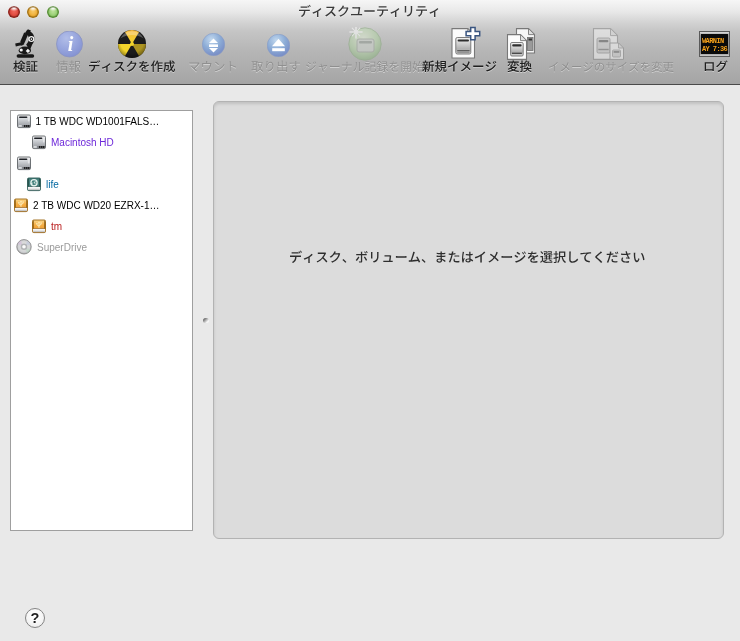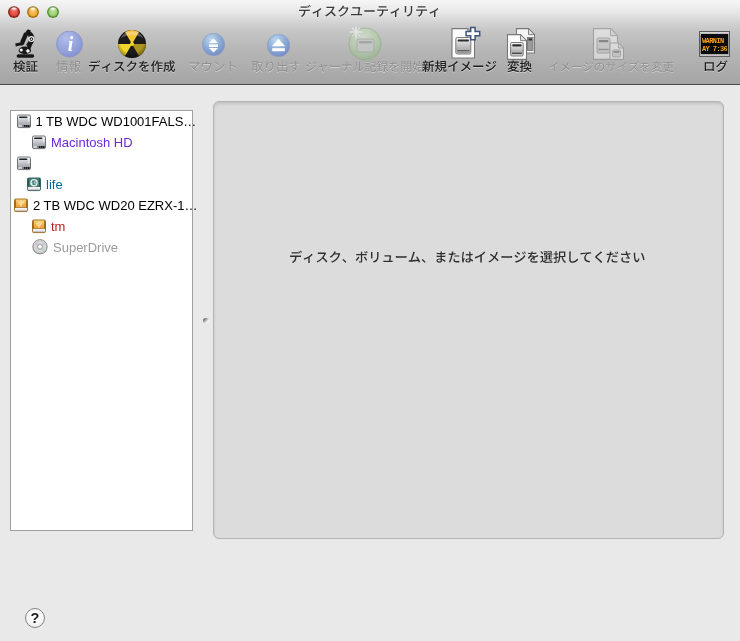--- a/index.html
+++ b/index.html
@@ -3,21 +3,21 @@
 html,body{margin:0;padding:0}
 body{width:740px;height:641px;position:relative;overflow:hidden;
  font-family:"Liberation Sans",sans-serif;background:#e9e9e9}
 .tb{position:absolute;left:0;top:0;width:740px;height:85px;
  background:linear-gradient(#f6f6f6 0%,#e8e8e8 14%,#d4d4d4 26%,#c5c5c5 37%,#b6b6b6 60%,#acacac 84%,#a4a4a4 100%);
  border-bottom:1px solid #4a4a4a;box-sizing:border-box}
 .abs{position:absolute}
 .light{position:absolute;top:5.5px;width:12px;height:12px;border-radius:50%}
 .sidebar{position:absolute;left:10px;top:110px;width:183px;height:421px;
  background:#fff;border:1px solid #9f9f9f;box-sizing:border-box}
-.row{position:absolute;left:0;width:181px;height:21px;display:flex;align-items:center;font-size:13px;color:#000}
+.row{position:absolute;left:0;width:181px;height:21px;display:flex;align-items:center;font-size:10px;color:#000}
 .row svg{flex:0 0 auto}
 .row .t{margin-left:5px;white-space:nowrap}
 .panel{position:absolute;left:213px;top:101px;width:511px;height:438px;background:#dcdcdc;
  border:1px solid #b3b3b3;border-radius:6px;box-sizing:border-box;
  box-shadow:inset 0 2px 3px rgba(0,0,0,0.12)}
 .help{position:absolute;left:25px;top:608px;width:20px;height:20px;border-radius:50%;
  background:radial-gradient(circle at 50% 35%,#ffffff 0%,#f4f4f4 60%,#e4e4e4 100%);
  border:1.5px solid #848484;box-sizing:border-box;
  display:flex;align-items:center;justify-content:center;
  font-size:14.5px;font-weight:bold;color:#1d1d1d}
@@ -310,21 +310,21 @@
         <line x1="7" y1="3.6" x2="7" y2="8.8"></line>
         <path d="M4.9,4.6 L4.9,5.8 L7,7.2"></path>
         <path d="M9.1,4.2 L9.1,5.4 L7,6.6"></path>
       </g>
       <circle cx="7" cy="3.4" r="0.75" fill="#fceebe"></circle>
       <circle cx="4.9" cy="4.4" r="0.65" fill="#fceebe"></circle>
       <rect x="8.5" y="3.3" width="1.2" height="1.2" fill="#fceebe"></rect>
     </svg>
     <span class="t">tm</span>
   </div>
-<div class="row" style="top:236.5px;padding-left:32px;color:#9b9b9b">
+<div class="row" style="top:236.5px;padding-left:16px;color:#9b9b9b">
     <svg width="16" height="16" viewBox="0 0 16 16">
 <defs>
         <radialGradient id="gcd" cx="50%" cy="45%" r="55%">
 <stop offset="0%" stop-color="#fafafa"></stop>
           <stop offset="40%" stop-color="#dcdcdc"></stop>
           <stop offset="78%" stop-color="#d0d2d4"></stop>
           <stop offset="100%" stop-color="#9c9c9c"></stop>
 </radialGradient>
       </defs>
 <circle cx="8" cy="7.8" r="7.2" fill="url(#gcd)" stroke="#8a8a8a" stroke-width="0.9"></circle>

